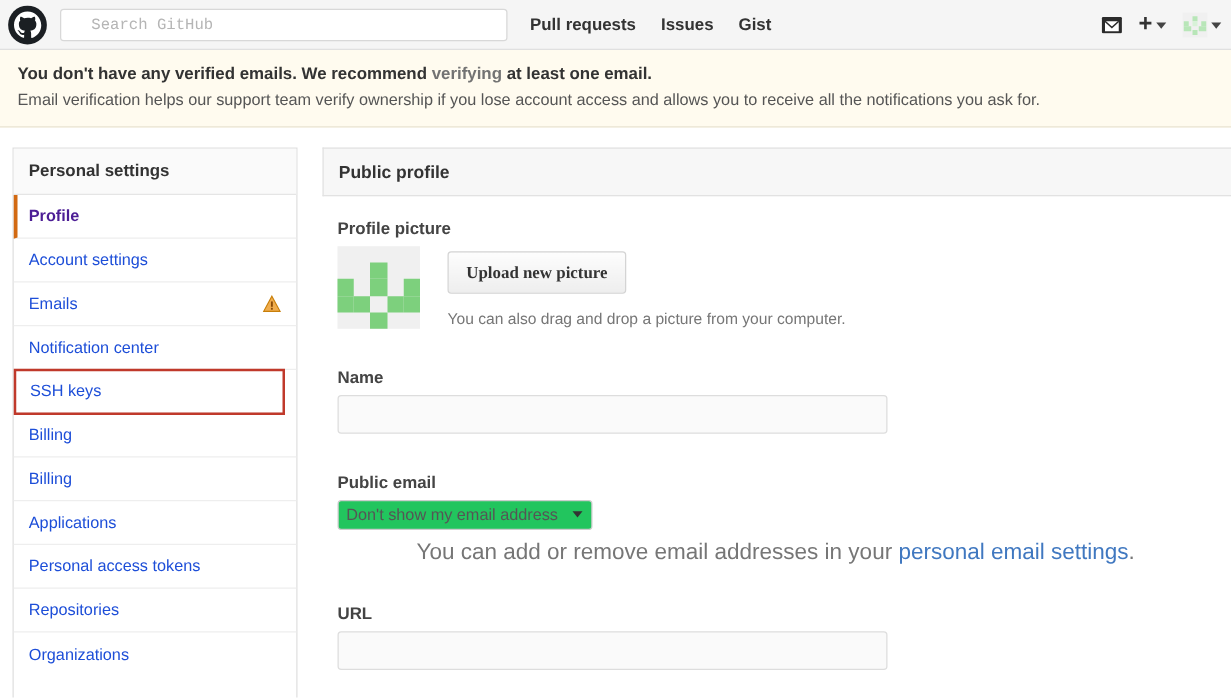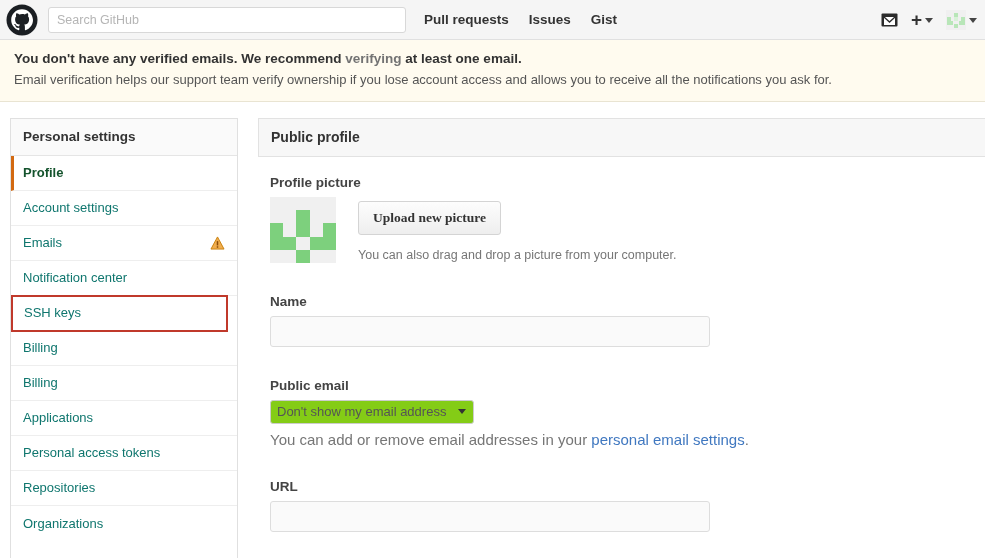--- a/index.html
+++ b/index.html
@@ -19,24 +19,24 @@
     align-items: center;
     padding: 0 10px 0 6px;
     position: relative;
   }
   .gh-logo { width: 32px; height: 32px; flex: 0 0 32px; margin-right: 10px; }
   .search-input {
     width: 358px; height: 26px;
     border: 1px solid #d8d8d8;
     border-radius: 3px;
     background: #fff;
-    font-family: Liberation Sans, sans-serif;
+    font-family: Liberation Mono, monospace;
     font-size: 12.5px;
     color: #b0b0b0;
-    padding: 0 8px;
+    padding: 0 24px;
     outline: none;
   }
   .search-input::placeholder { color: #b5b5b5; }
   .nav-links { display: flex; align-items: center; margin-left: 18px; gap: 20px; }
   .nav-link {
     font-size: 13.5px;
     font-weight: bold;
     color: #333333;
     text-decoration: none;
     white-space: nowrap;
@@ -86,29 +86,29 @@
     background: #fafafa;
     border-bottom: 1px solid #e5e5e5;
     font-size: 13.5px; font-weight: bold; color: #333;
     padding: 10px 12px 11px 12px;
   }
   .side-item {
     display: flex; align-items: center; justify-content: space-between;
     border-bottom: 1px solid #eeeeee;
     padding: 9px 12px 10px 12px;
     font-size: 13px;
-    color: #0f766e;
+    color: #1d4ed8;
     text-decoration: none;
     cursor: pointer;
     position: relative;
     min-height: 35px;
   }
   .side-item:last-child { border-bottom: none; }
   .side-item.active {
-    color: #14532d; font-weight: bold;
+    color: #4c1d95; font-weight: bold;
     border-left: 3px solid #d26911;
     padding-left: 9px;
   }
   .side-item.boxed {
     outline: 2px solid #c0392b;
     outline-offset: -1px;
     margin: 0 10px 0 1px;
   }
   .warn-tri { width: 15px; height: 14px; flex: 0 0 15px; }
 
@@ -158,32 +158,32 @@
     font-size: 13px; color: #333;
     padding: 0 8px;
     outline: none;
     display: block;
   }
   .block { margin-top: 31px; }
   .sel-wrap {
     display: inline-flex; align-items: center;
     border: 1px solid #cccccc;
     border-radius: 3px;
-    background: #84cc16;
+    background: #22c55e;
     padding: 3px 7px 4px 6px;
     cursor: pointer;
   }
   .sel-text { font-size: 13px; color: #555; margin-right: 12px; }
   .sel-caret {
     width: 0; height: 0;
     border-left: 4px solid transparent;
     border-right: 4px solid transparent;
     border-top: 5px solid #333;
   }
-  .sub-hint { font-size: 15px; color: #767676; margin-top: 7px; }
+  .sub-hint { font-size: 18px; color: #767676; margin-top: 7px; text-align: center; }
 </style>
 </head>
 <body>
 
 <div class="header">
   <span class="gh-logo">
     <svg viewBox="0 0 32 32" width="32" height="32" aria-hidden="true">
       <circle cx="16" cy="16" r="15.5" fill="#1b1f23"></circle>
       <path fill="#ffffff" d="M16 5.2c-6 0-10.8 4.8-10.8 10.8 0 4.8 3.1 8.8 7.4 10.2.5.1.7-.2.7-.5v-1.9c-3 .7-3.6-1.4-3.6-1.4-.5-1.2-1.2-1.6-1.2-1.6-1-.7.1-.7.1-.7 1.1.1 1.6 1.1 1.6 1.1.9 1.6 2.5 1.2 3.1.9.1-.7.4-1.2.7-1.5-2.4-.3-4.9-1.2-4.9-5.4 0-1.2.4-2.2 1.1-2.9-.1-.3-.5-1.4.1-2.9 0 0 .9-.3 3 1.1.9-.2 1.8-.4 2.8-.4s1.9.1 2.8.4c2.1-1.4 3-1.1 3-1.1.6 1.5.2 2.6.1 2.9.7.8 1.1 1.7 1.1 2.9 0 4.2-2.5 5.1-4.9 5.4.4.3.7 1 .7 2.1v3.1c0 .3.2.6.7.5 4.3-1.4 7.4-5.5 7.4-10.2C26.8 10 22 5.2 16 5.2z"></path>
     </svg>

